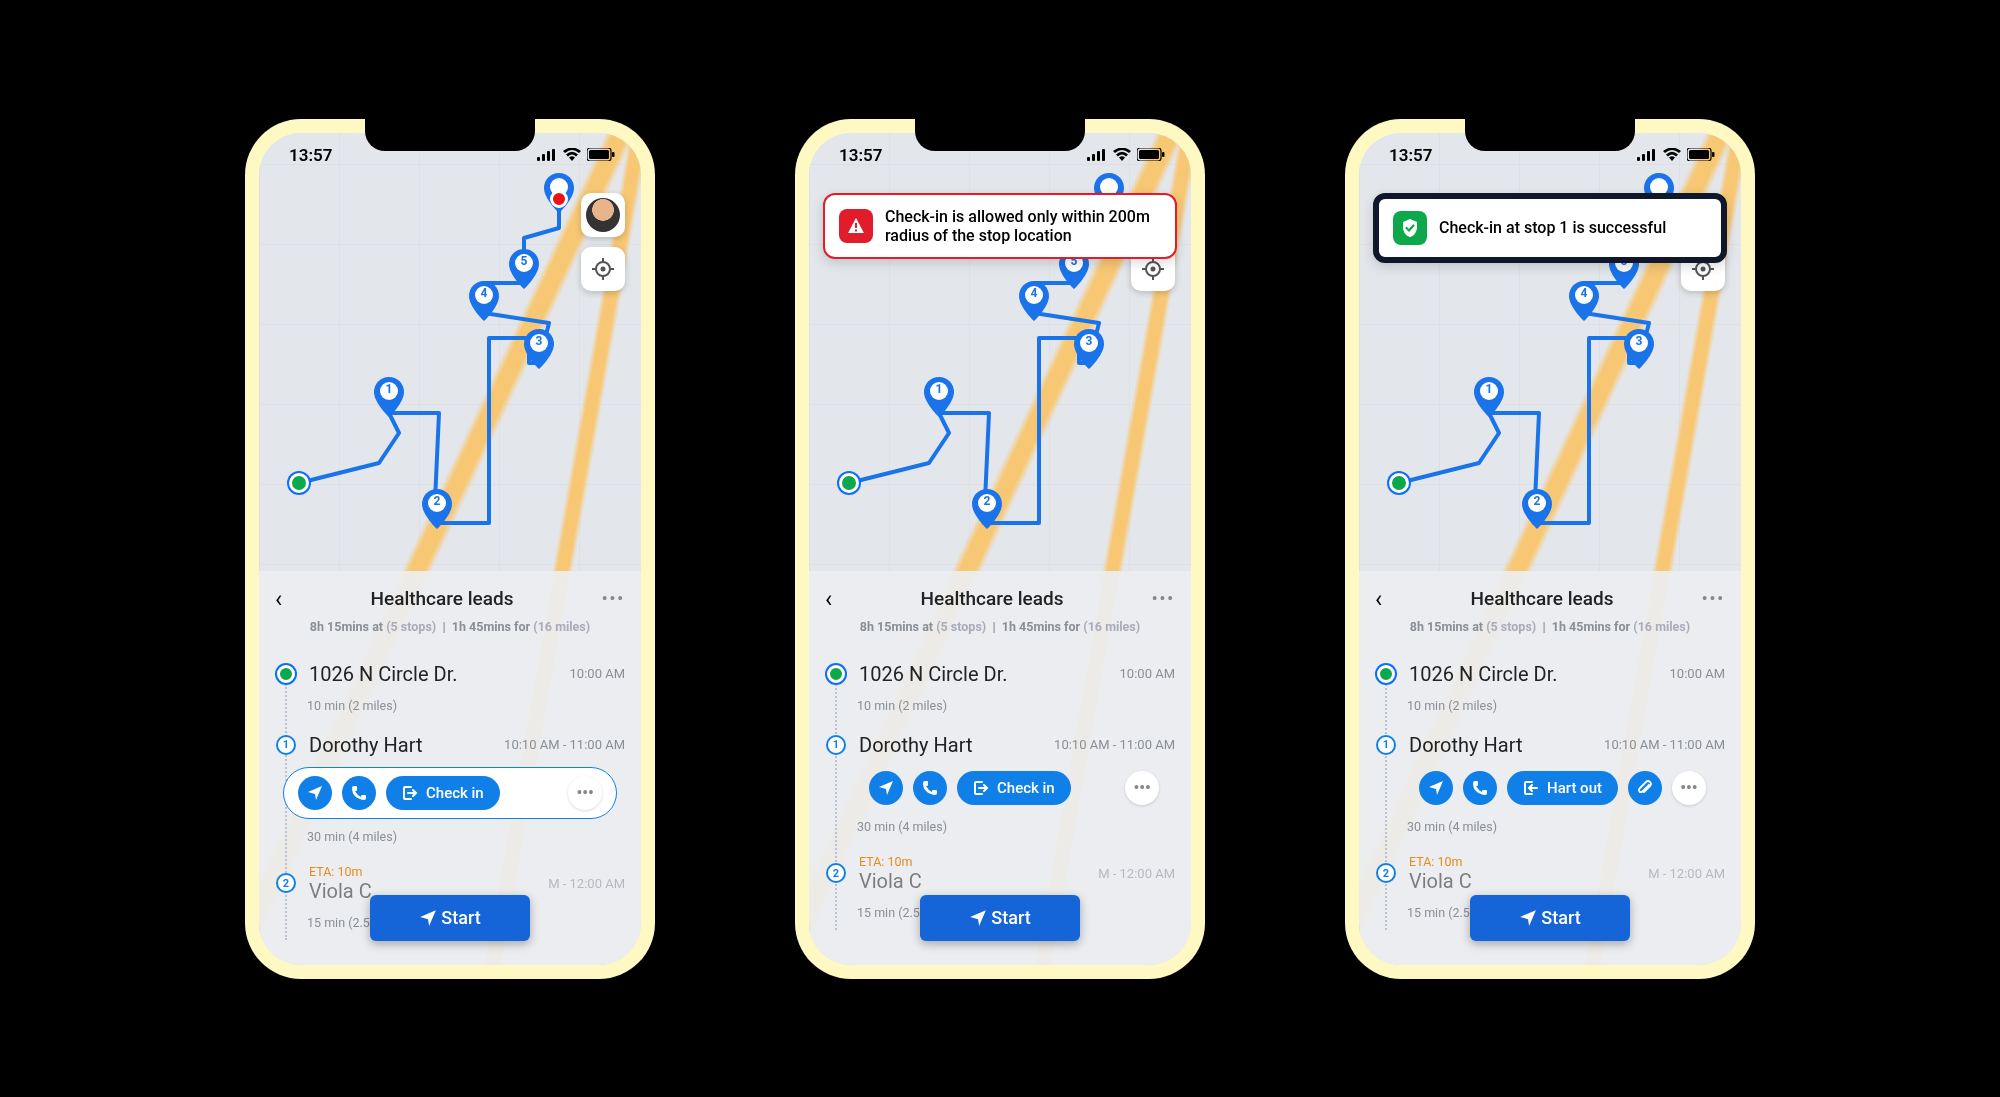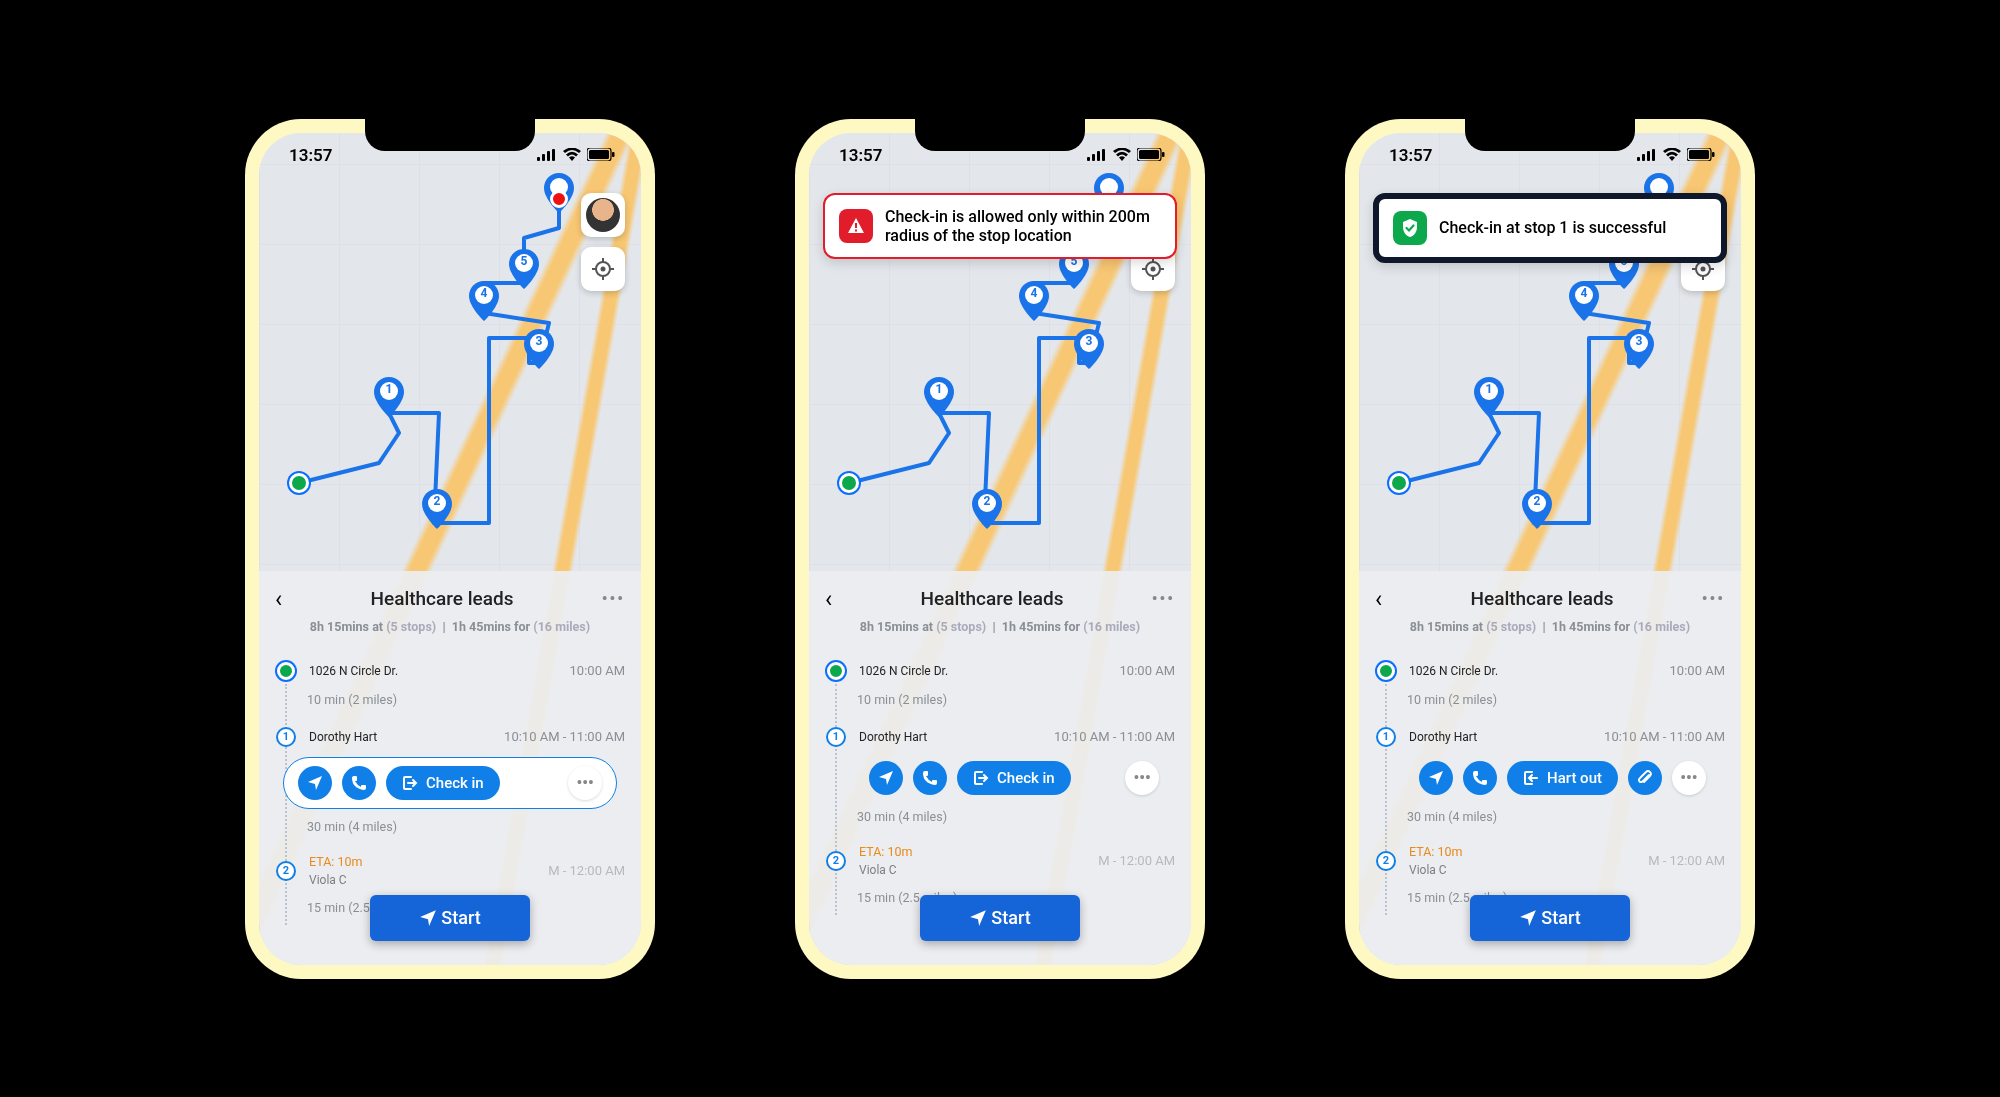--- a/index.html
+++ b/index.html
@@ -151,21 +151,21 @@
   .sdot-origin {
     width:18px;height:18px;border-radius:50%;
     background:#0ea84c;border:3px solid #fff;box-shadow:0 0 0 2px #0d6efd;
   }
   .sdot-num {
     width:20px;height:20px;border-radius:50%;
     border:2px solid #1080e8; background:#fff;
     color:#1080e8; font-size:11px; font-weight:700;
     display:flex;align-items:center;justify-content:center;
   }
-  .stop-name { flex:1; font-size:12px; color:#222; }
+  .stop-name { flex:1; font-size:20px; color:#222; }
   .stop-time { font-size:13px; color:#8a8f95; }
   .seg {
     font-size:12.5px; color:#8a8f95; padding: 6px 0 10px 4px;
     display:flex; align-items:center; gap:8px;
     border-bottom: none;
     margin-left: 28px;
   }
   .vline {
     position:absolute; left: 26px; top:38px; bottom:0; width:0;
     border-left: 2px dotted #b8c2d0; z-index:-1;

